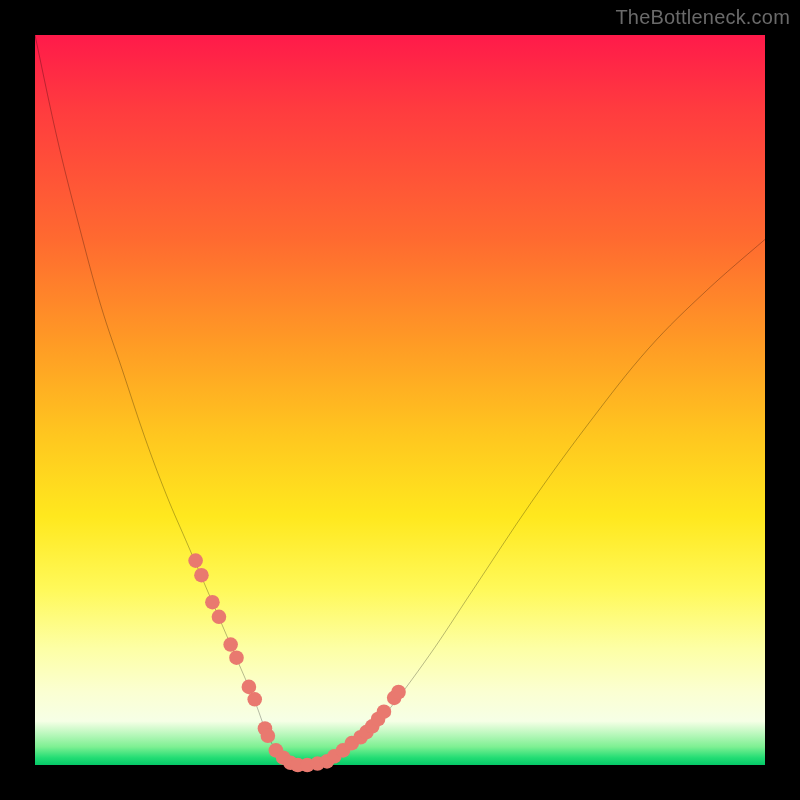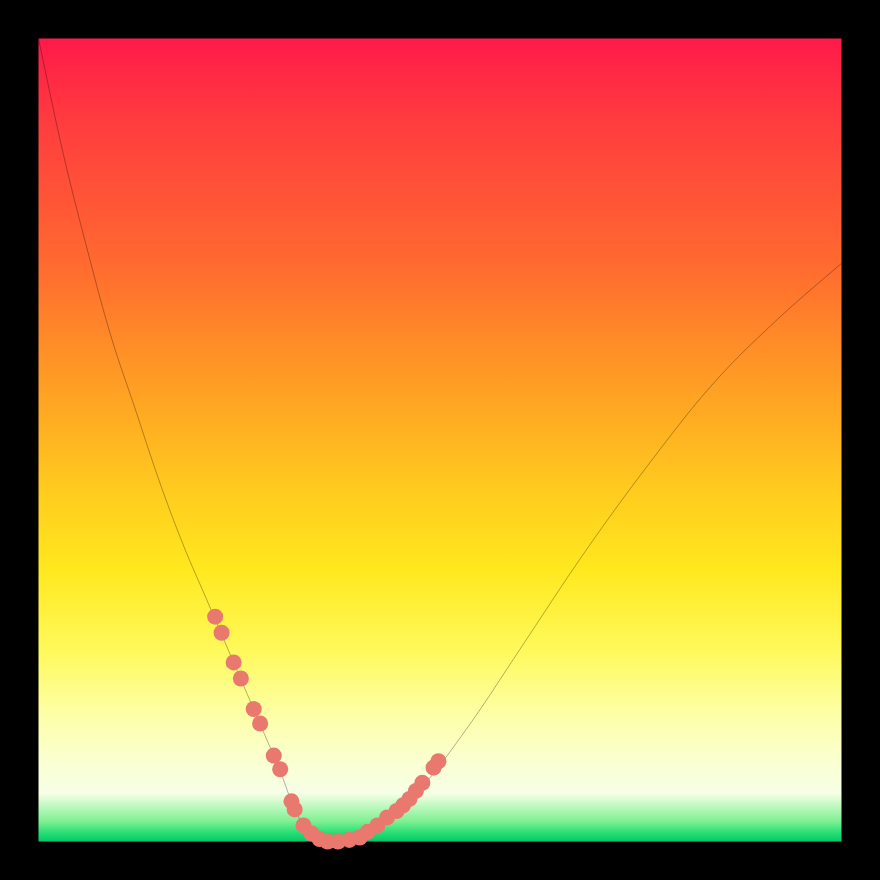--- a/index.html
+++ b/index.html
@@ -93,13 +93,14 @@
           <circle cx="44.6" cy="96.2" r="1" fill="#e9796f"></circle>
           <circle cx="45.4" cy="95.5" r="1" fill="#e9796f"></circle>
           <circle cx="46.2" cy="94.7" r="1" fill="#e9796f"></circle>
           <circle cx="47" cy="93.7" r="1" fill="#e9796f"></circle>
           <circle cx="47.8" cy="92.7" r="1" fill="#e9796f"></circle>
           <circle cx="49.2" cy="90.8" r="1" fill="#e9796f"></circle>
           <circle cx="49.8" cy="90" r="1" fill="#e9796f"></circle>
         </g>
     </svg>
   </div>
+  <div class="watermark">TheBottleneck.com</div>
 </div>
 
 </body></html>

